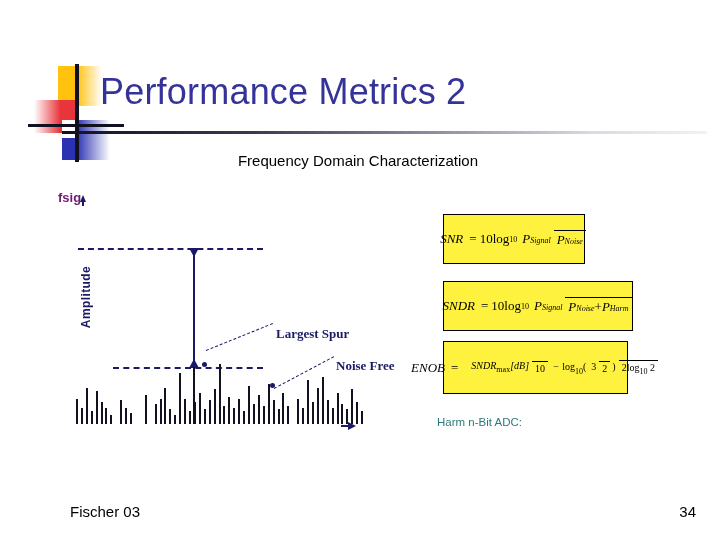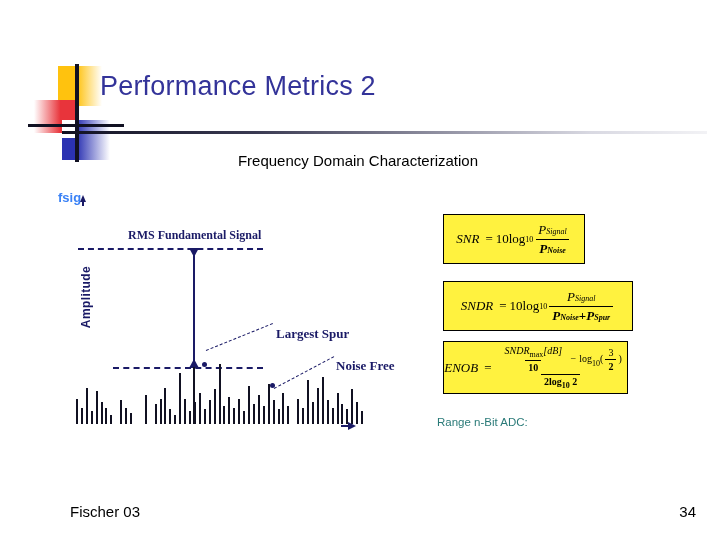--- a/index.html
+++ b/index.html
@@ -56,21 +56,21 @@
     background: #111122;
   }
   .logo-hline {
     left: 0px; top: 60px;
     width: 96px; height: 3px;
     background: #111122;
   }
   #page-title {
     position: absolute;
     left: 100px; top: 71px;
-    font-size: 27px;
+    font-size: 36px;
     color: #333399;
     letter-spacing: 0.2px;
     white-space: nowrap;
   }
   #title-rule {
     position: absolute;
     left: 62px; top: 131px;
     width: 645px; height: 3px;
     background: linear-gradient(90deg, #111122 0%, #3a3a52 30%, #9b9bab 62%, #d9d9e2 82%, #f2f2f5 100%);
   }
@@ -188,21 +188,21 @@
   }
   #label-noise-floor {
     left: 278px; top: 168px;
     font-size: 13px;
   }
   #label-fsig {
     left: 68px; top: 240px;
     font-size: 13px;
     font-family: "Liberation Sans", sans-serif;
     font-weight: bold;
-    color: #3b82f6;
+    color: #701a75;
   }
 
   .leader {
     position: absolute;
     height: 0;
     border-top: 1px dashed #1a1a66;
     transform-origin: left center;
   }
   #leader-spur {
     left: 148px; top: 160px;
@@ -258,27 +258,27 @@
   #formula-enob  { left: 443px; top: 341px; width: 183px; height: 51px; }
 
   .eq { display: flex; align-items: center; font-size: 13px; white-space: nowrap; }
   .eq .lhs { font-style: italic; margin-right: 3px; }
   .eq .op { margin: 0 3px; }
   .log { font-style: normal; }
   .sub { font-size: 8px; vertical-align: sub; font-style: normal; }
 
   .frac {
     display: inline-flex;
-    flex-direction: column;
+    flex-direction: row;
     align-items: center;
     vertical-align: middle;
     margin: 0 2px;
   }
   .frac .num { padding: 0 3px 1px 3px; }
-  .frac .den { padding: 1px 3px 0 3px; border-top: 1.4px solid #000; font-weight: bold; }
+  .frac .den { padding: 1px 3px 0 3px; border-top: 1.4px solid #000; }
   .frac.nobar .den { border-top: none; }
   .small { font-size: 10px; }
   .ital { font-style: italic; }
   .psub { font-size: 8px; font-style: italic; }
 
   
   #adc-note {
     position: absolute;
     left: 437px; top: 412px;
     color: #2a7a78;
@@ -321,21 +321,20 @@
 
 <div id="slide-subtitle">Frequency Domain Characterization</div>
 
 <div id="spectrum-figure">
 
   <div id="y-axis-arrow"></div>
   <div id="y-axis-arrow-stem"></div>
   <div id="y-axis-label">Amplitude</div>
 
   <div class="dash-line" id="fundamental-dash"></div>
-  <div class="fig-label" id="label-fundamental">RMS Fundamental Signal</div>
 
   <div id="sfdr-arrow-top"></div>
   <div id="sfdr-arrow-line"></div>
   <div id="sfdr-arrow-bottom"></div>
 
   <div class="dash-line" id="spur-dash"></div>
   <div id="spur-spike"></div>
 
   <div class="leader" id="leader-spur"></div>
   <div class="leader-dot" id="leader-spur-dot"></div>
@@ -423,21 +422,21 @@
 
 <div class="formula-box" id="formula-sndr">
   <span class="eq">
     <span class="lhs">SNDR</span>
     <span class="op">=</span>
     <span>10</span>
     <span class="log">log</span>
       <span class="sub">10</span>
     <span class="frac">
       <span class="num ital"><span>P</span><span class="psub">Signal</span></span>
-      <span class="den ital"><span>P</span><span class="psub">Noise</span><span style="font-style:normal">+</span><span>P</span><span class="psub">Spur</span></span>
+      <span class="den ital"><span>P</span><span class="psub">Noise</span><span style="font-style:normal">+</span><span>P</span><span class="psub">Harm</span></span>
     </span>
   </span>
 </div>
 
 <div class="formula-box" id="formula-enob">
   <span class="eq">
     <span class="lhs">ENOB</span>
     <span class="op">=</span>
     <span class="frac">
       <span class="num">
@@ -450,17 +449,17 @@
             <span class="num small">3</span>
             <span class="den small" style="border-top:1.2px solid #000">2</span>
           </span><span class="small">)</span>
       </span>
       <span class="den small"><span>2</span><span class="log">log</span><span class="sub">10</span> <span>2</span></span>
     </span>
   </span>
 </div>
 
 <div id="adc-note">
-  <div>Range n-Bit ADC:</div>
+  <div>Harm n-Bit ADC:</div>
 </div>
 
 <div id="footer-author">Fischer  03</div>
 <div id="footer-page">34</div>
 
 </body></html>

